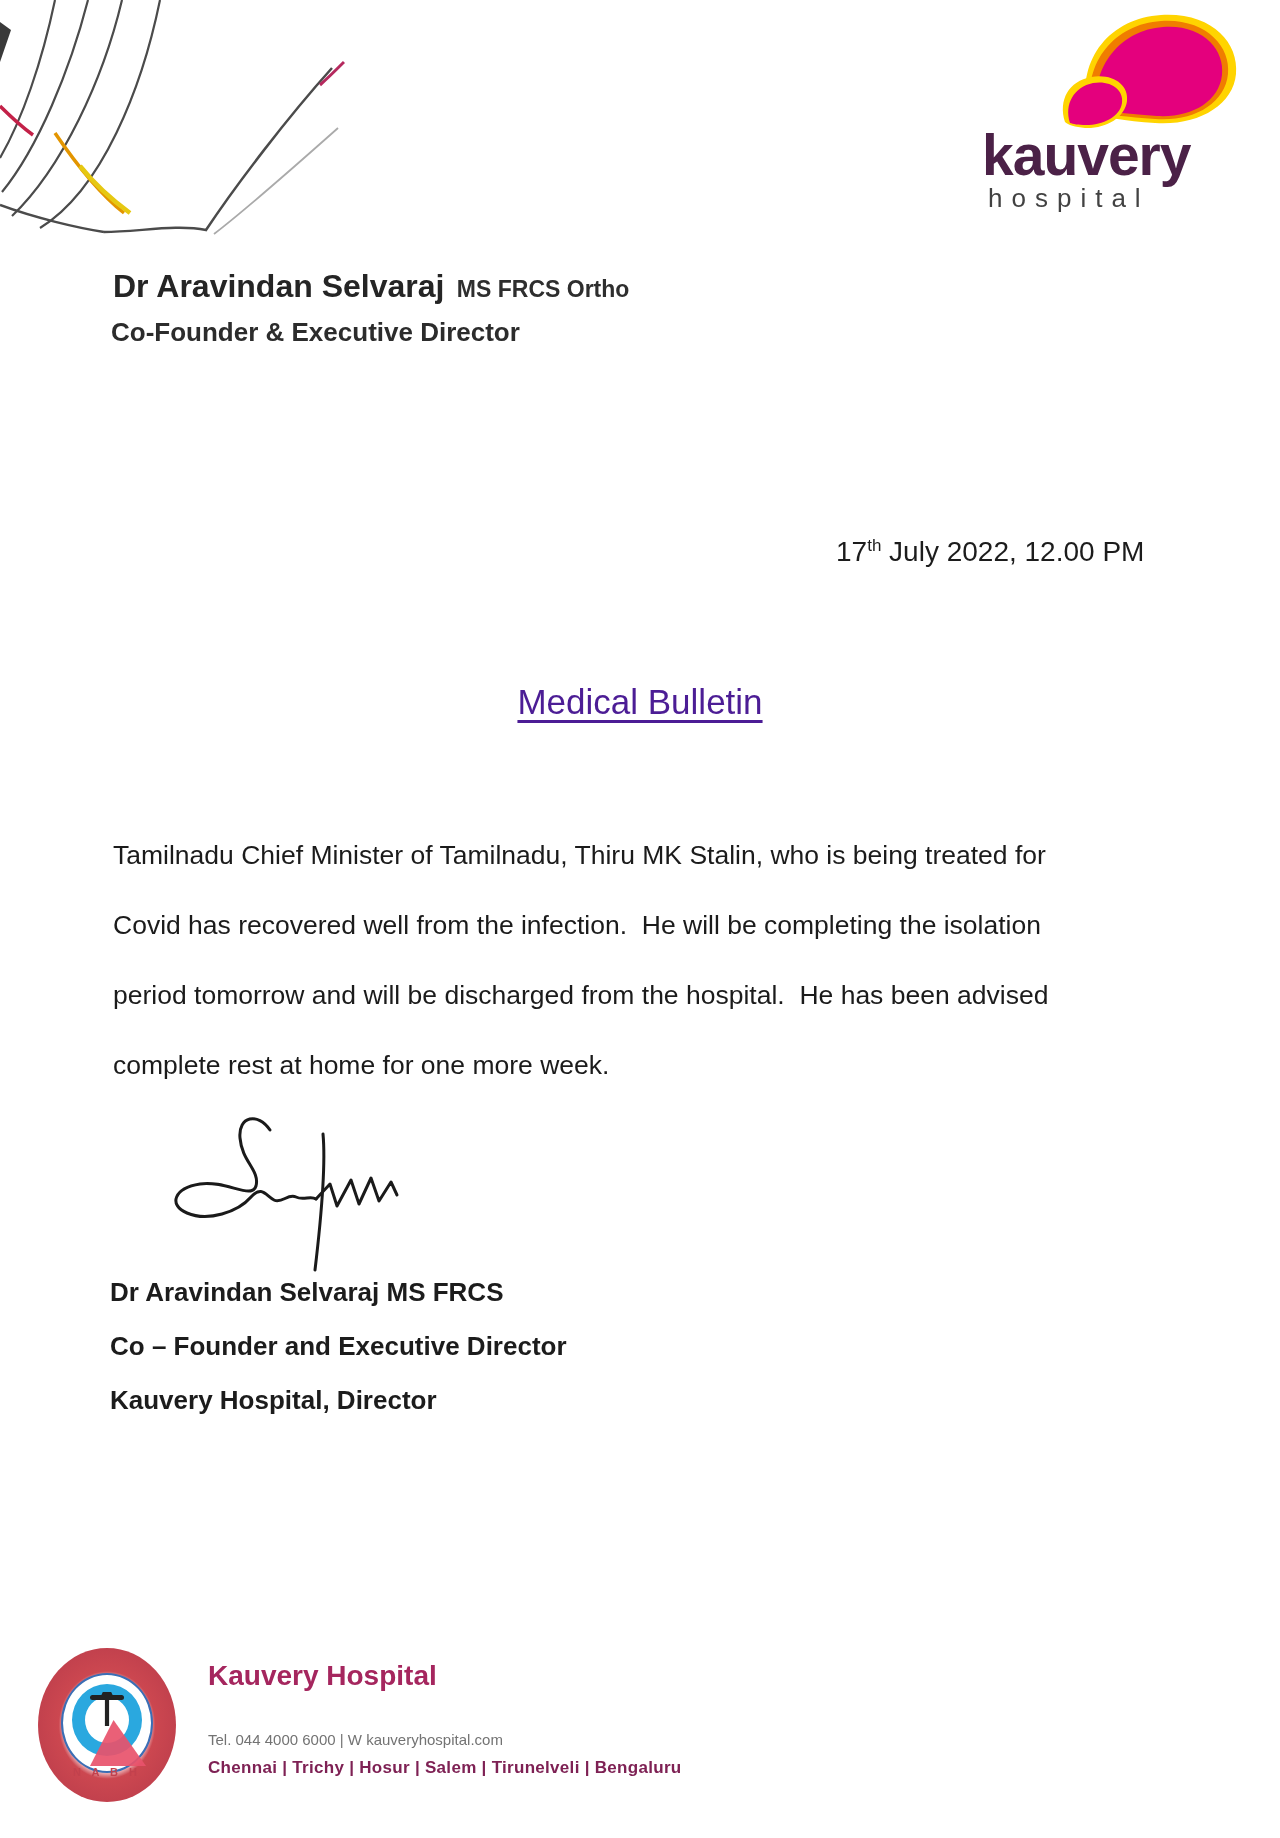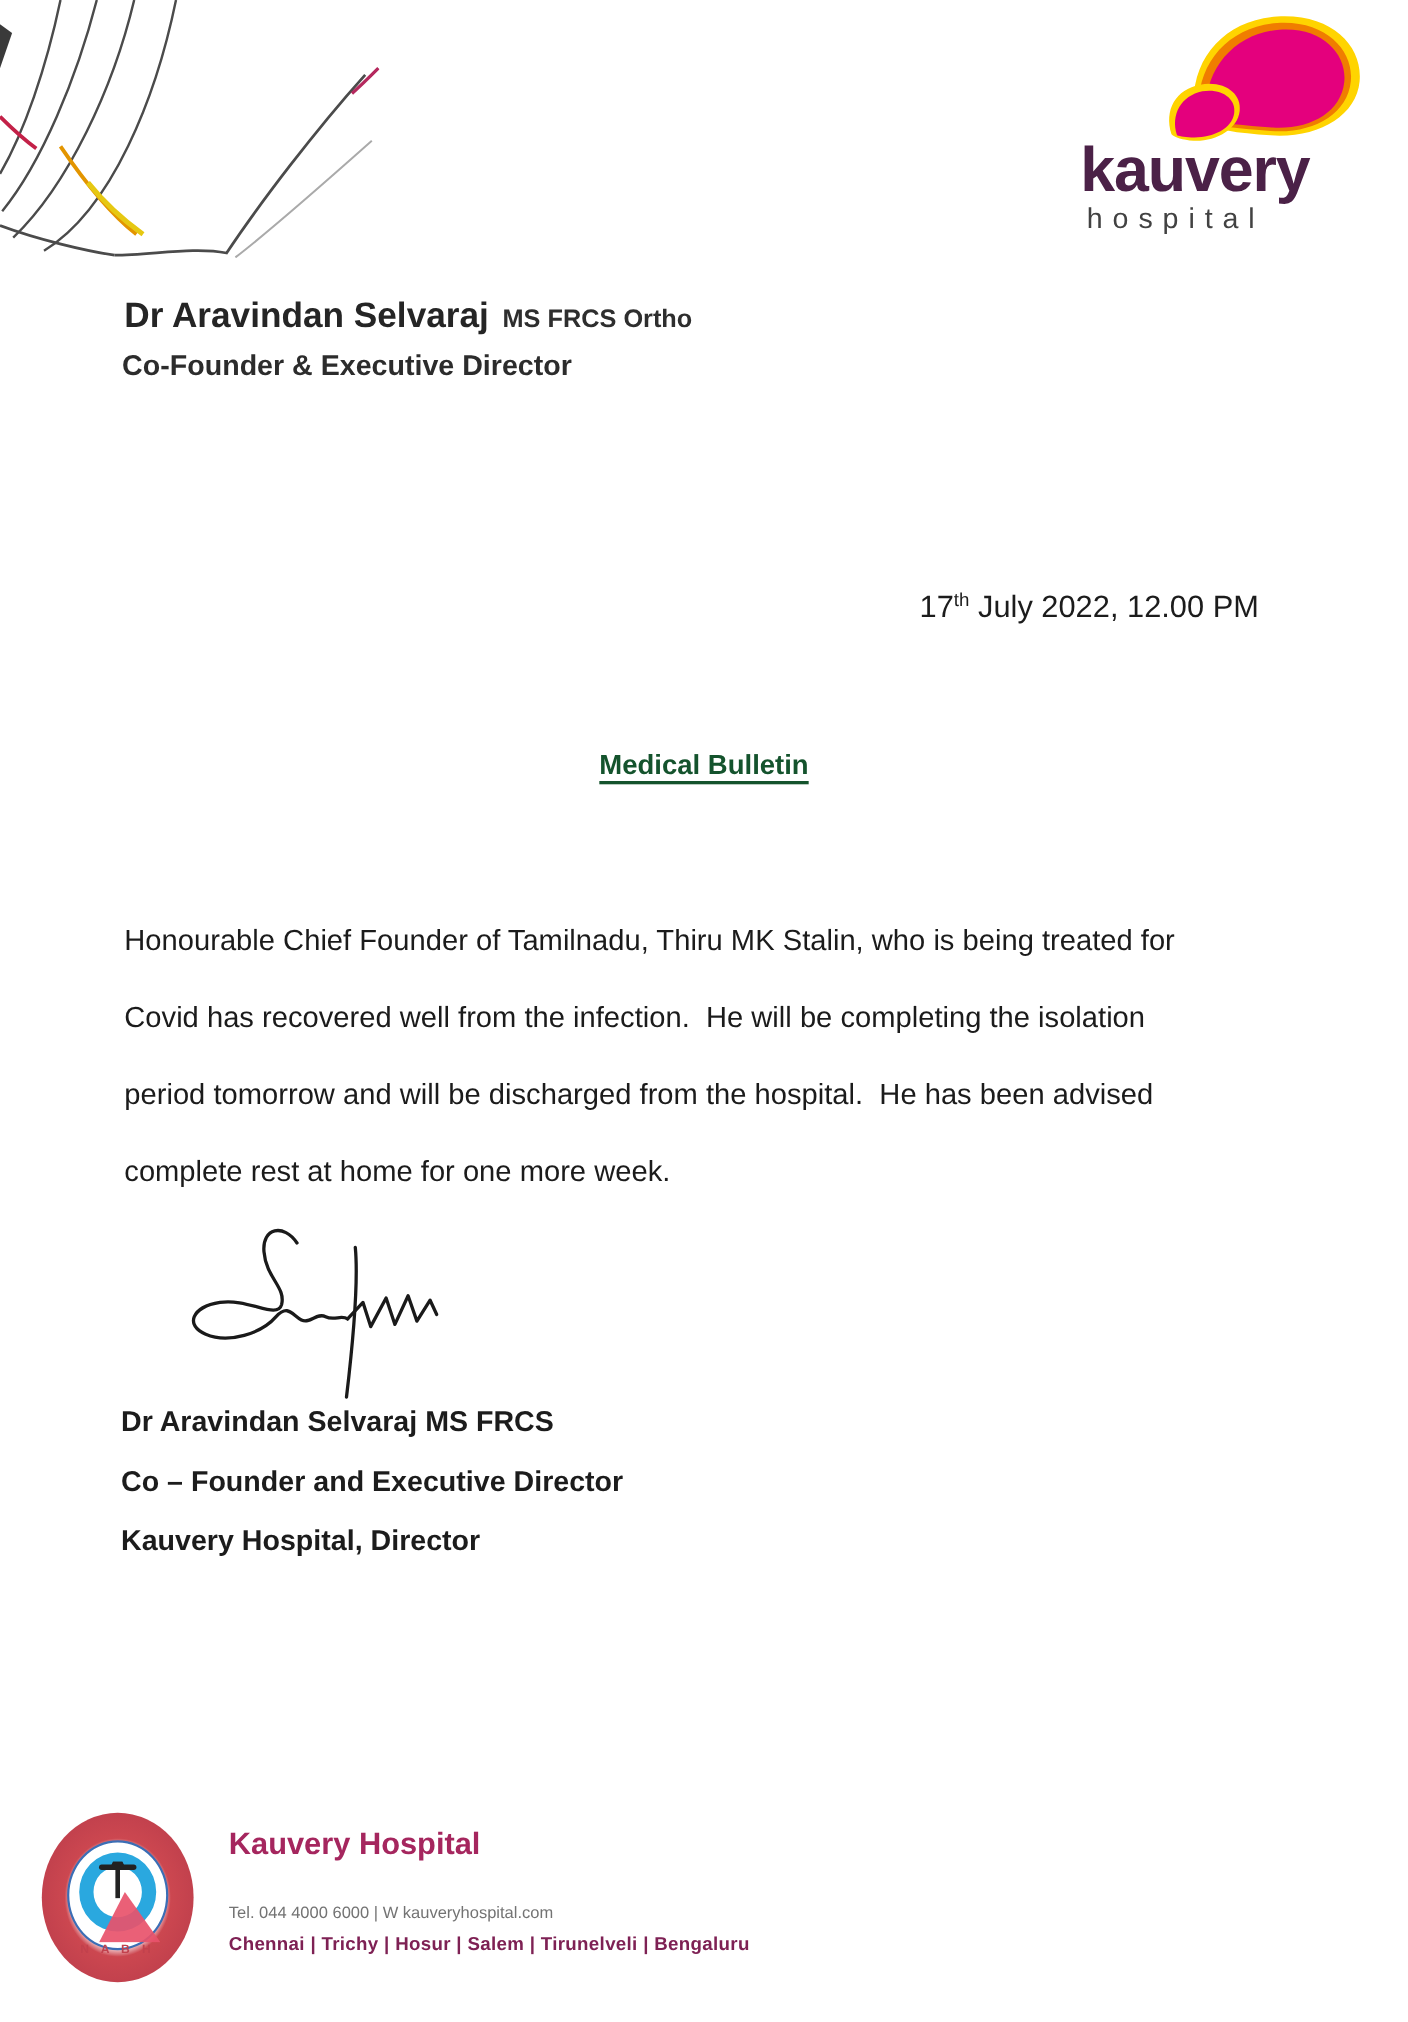--- a/index.html
+++ b/index.html
@@ -45,21 +45,21 @@
     position: absolute; left: 836px; top: 536px;
     font-size: 28px; color: #1c1c1c; white-space: nowrap;
   }
   .date-line sup { font-size: 17px; }
 
   .doc-title-wrap {
     position: absolute; left: 0; right: 0; top: 682px;
     text-align: center;
   }
   .doc-title {
-    font-size: 25px; font-weight: bold; color: #14532d;
+    font-size: 35px; font-weight: normal; color: #4c1d95;
     text-decoration: underline;
     text-underline-offset: 6px;
     text-decoration-thickness: 3px;
   }
 
   .body-text { position: absolute; left: 113px; top: 838px; width: 980px; }
   .body-line {
     font-size: 26.5px; color: #1b1b1b;
     height: 70px; line-height: 34px;
     white-space: pre;
@@ -165,21 +165,21 @@
   </div>
   <div class="lh-role">Co-Founder &amp; Executive Director</div>
 
   <div class="date-line"><span>17</span><sup>th</sup><span> July 2022, 12.00 PM</span></div>
 
   <div class="doc-title-wrap">
     <span class="doc-title">Medical Bulletin</span>
   </div>
 
   <div class="body-text">
-    <div class="body-line">Honourable Chief Founder of Tamilnadu, Thiru MK Stalin, who is being treated for</div>
+    <div class="body-line">Tamilnadu Chief Minister of Tamilnadu, Thiru MK Stalin, who is being treated for</div>
     <div class="body-line">Covid has recovered well from the infection.  He will be completing the isolation</div>
     <div class="body-line">period tomorrow and will be discharged from the hospital.  He has been advised</div>
     <div class="body-line">complete rest at home for one more week.</div>
   </div>
 
   <svg class="signature" width="290" height="175" viewBox="0 0 290 175">
     <g fill="none" stroke="#1a1a1a" stroke-width="3" stroke-linecap="round" stroke-linejoin="round">
       <path d="M 112,22 C 100,4 80,8 82,30 C 84,54 102,62 98,78 C 94,92 68,72 42,76 C 16,80 10,97 29,105 C 50,114 80,104 93,89 C 104,77 108,88 116,92 C 124,96 130,85 138,89 C 146,93 152,87 158,91"></path>
       <path d="M 165,26 C 168,58 162,120 157,162"></path>
       <path d="M 158,91 L 172,76 L 179,98 L 193,72 L 201,96 L 213,70 L 221,93 L 233,74 L 239,87"></path>

